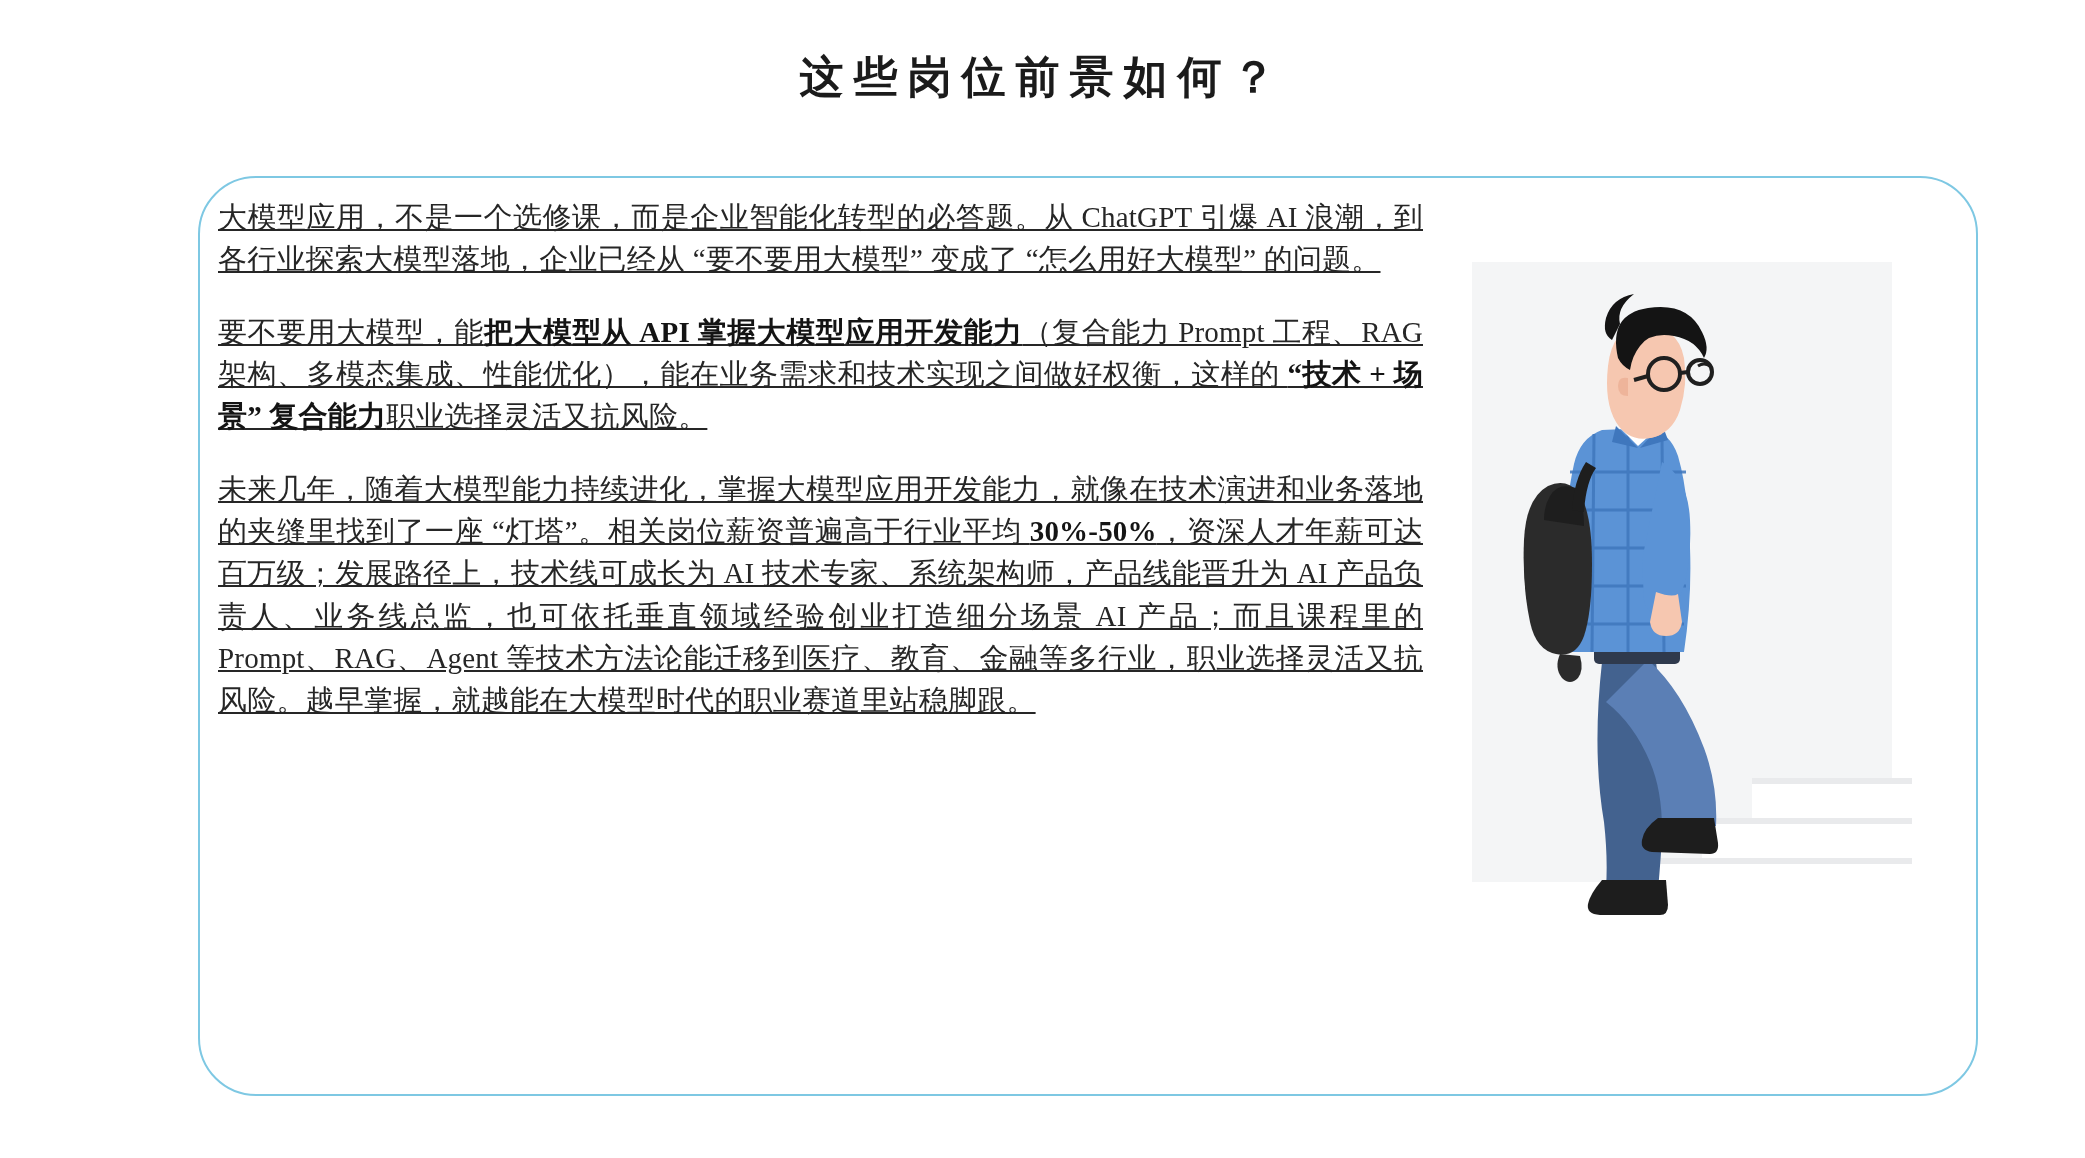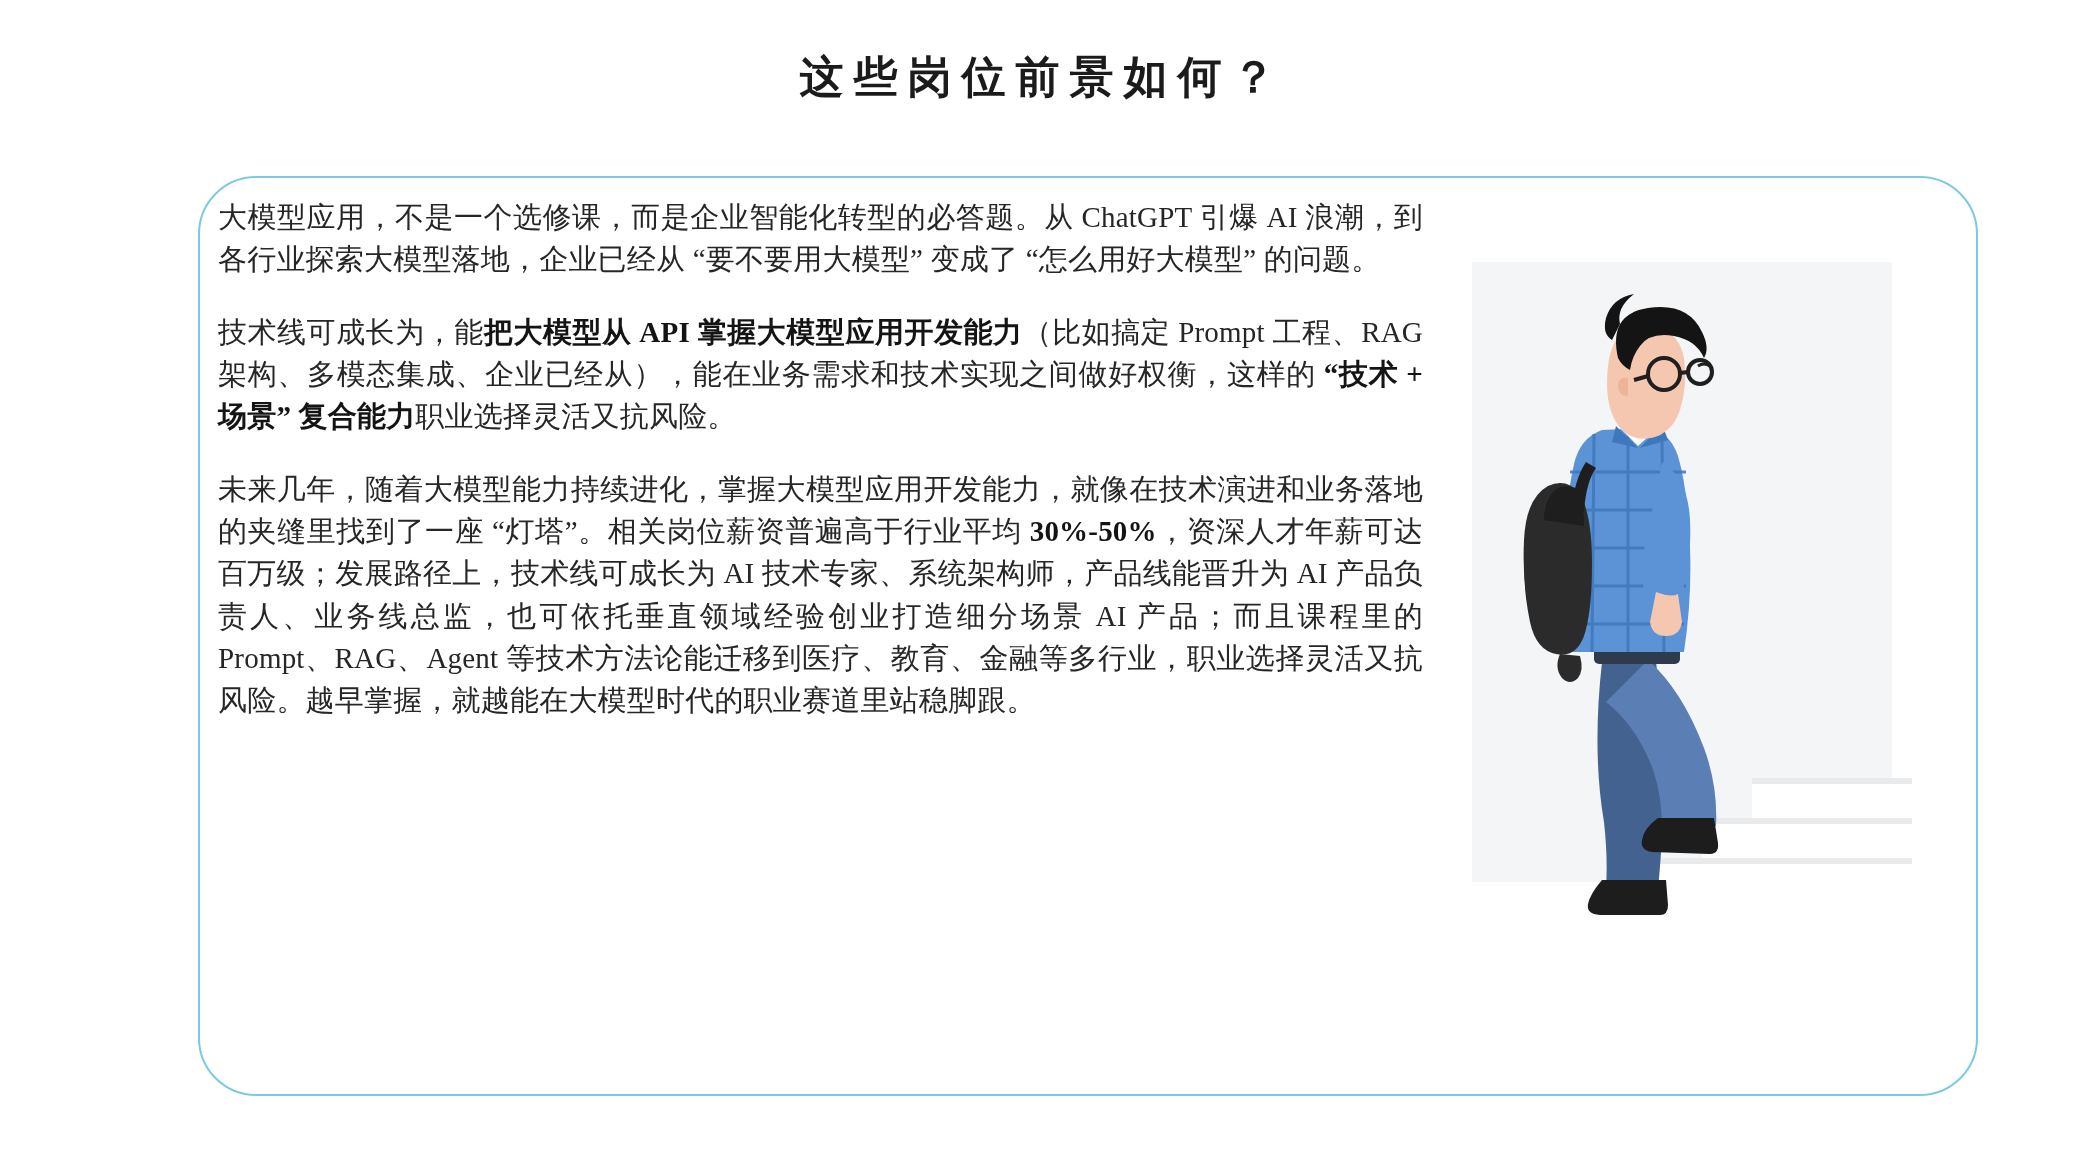--- a/index.html
+++ b/index.html
@@ -60,20 +60,21 @@
     font-size: 29px;
     line-height: 1.46;
     color: #262626;
     font-family: "Liberation Serif", "DejaVu Serif", serif;
     letter-spacing: 0.2px;
   }
   .body-text p {
     margin: 0 0 30px 0;
     text-align: justify;
     text-justify: inter-ideograph;
+    text-decoration: underline;
   }
   .body-text p:last-child { margin-bottom: 12px; }
   .body-text b, .body-text strong {
     font-weight: 700;
     color: #141414;
   }
 
   
   .illustration {
     position: absolute;
@@ -88,21 +89,21 @@
 <body>
 
 <div class="slide">
 
   <div class="title">这些岗位前景如何？</div>
 
   <div class="card"></div>
 
   <div class="body-text">
       <p><span>大模型应用，不是一个选修课，而是企业智能化转型的必答题。从 ChatGPT 引爆 AI 浪潮，到各行业探索大模型落地，企业已经从 “要不要用大模型” 变成了 “怎么用好大模型” 的问题。</span></p>
-      <p><span>技术线可成长为，能</span><b>把大模型从 API 掌握大模型应用开发能力</b><span>（比如搞定 Prompt 工程、RAG 架构、多模态集成、企业已经从），能在业务需求和技术实现之间做好权衡，这样的 </span><b>“技术 + 场景” 复合能力</b><span>职业选择灵活又抗风险。</span></p>
+      <p><span>要不要用大模型，能</span><b>把大模型从 API 掌握大模型应用开发能力</b><span>（复合能力 Prompt 工程、RAG 架构、多模态集成、性能优化），能在业务需求和技术实现之间做好权衡，这样的 </span><b>“技术 + 场景” 复合能力</b><span>职业选择灵活又抗风险。</span></p>
       <p><span>未来几年，随着大模型能力持续进化，掌握大模型应用开发能力，就像在技术演进和业务落地的夹缝里找到了一座 “灯塔”。相关岗位薪资普遍高于行业平均 </span><b>30%-50%</b><span>，资深人才年薪可达百万级；发展路径上，技术线可成长为 AI 技术专家、系统架构师，产品线能晋升为 AI 产品负责人、业务线总监，也可依托垂直领域经验创业打造细分场景 AI 产品；而且课程里的 Prompt、RAG、Agent 等技术方法论能迁移到医疗、教育、金融等多行业，职业选择灵活又抗风险。越早掌握，就越能在大模型时代的职业赛道里站稳脚跟。</span></p>
     </div>
 
   <div class="illustration">
     <svg viewBox="0 0 460 700" xmlns="http://www.w3.org/2000/svg" aria-hidden="true">
 
       <rect x="20" y="0" width="420" height="620" fill="#f4f5f6"></rect>
 
       <g fill="#ffffff">
         <path d="M300 520 h160 v40 h-160 z"></path>

